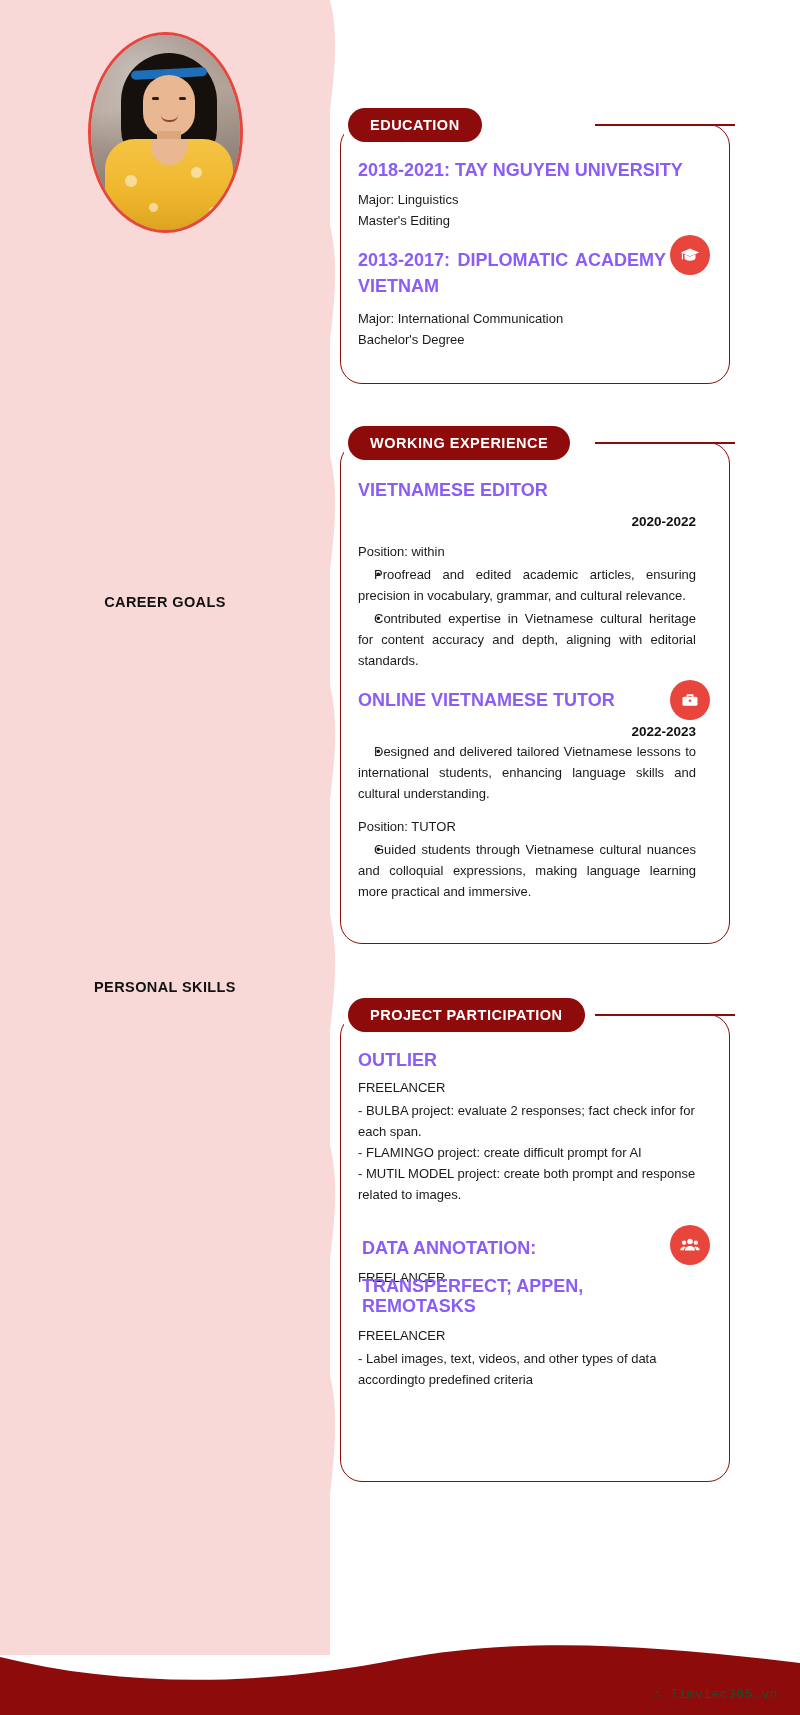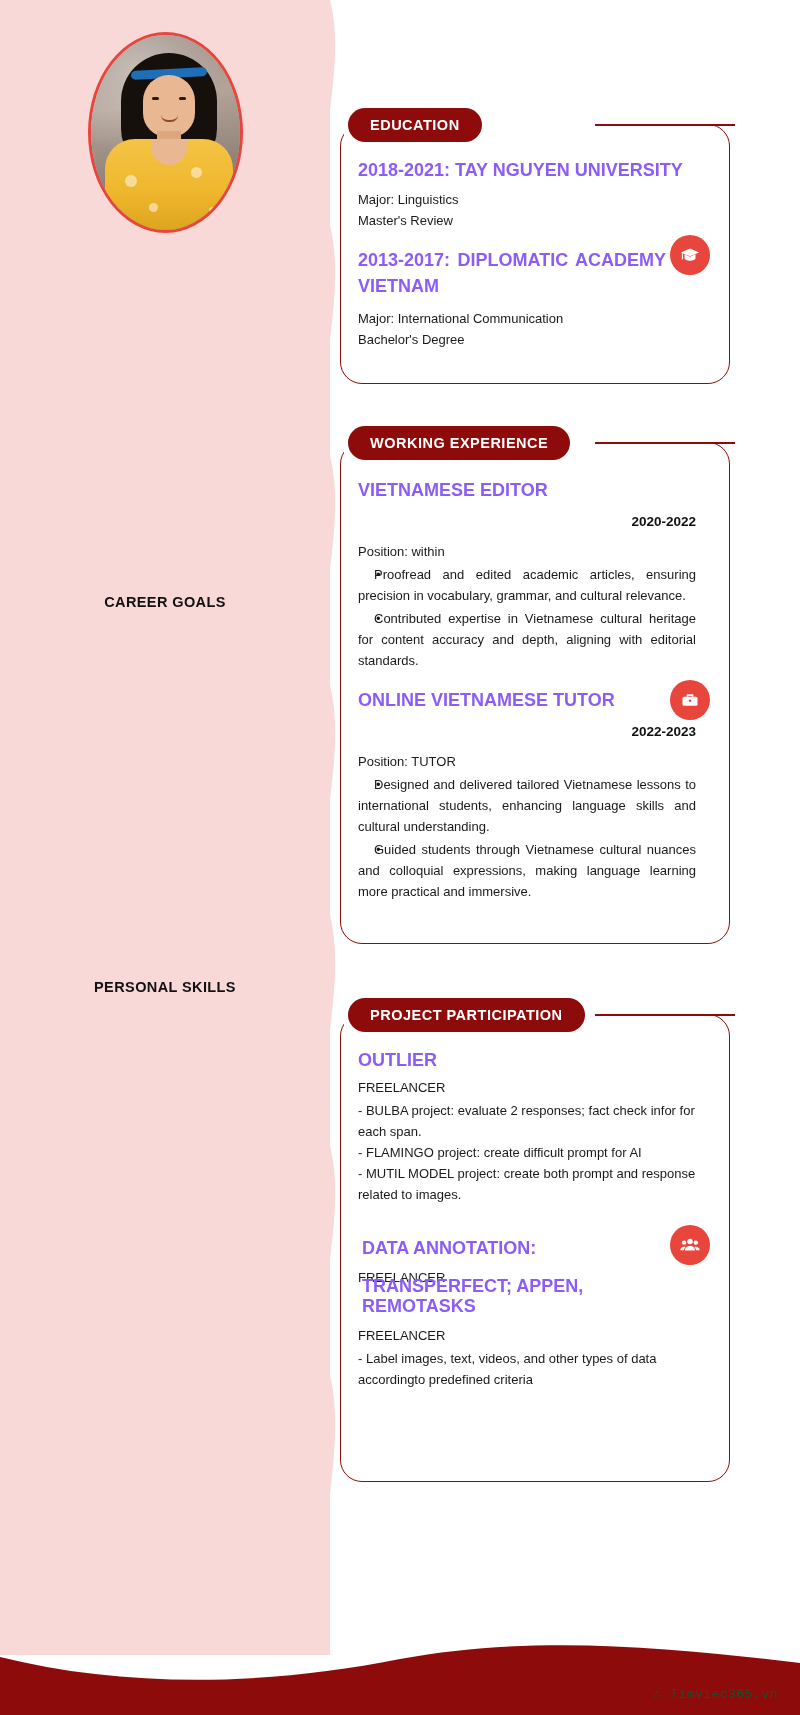--- a/index.html
+++ b/index.html
@@ -129,21 +129,21 @@
   <div class="card" style="left:10px; top:124px; width:390px; height:260px;"></div>
   <div class="pill-mask" style="left:14px; top:112px; width:266px; height:26px;"></div>
   <div class="pill-line" style="left:265px; top:124px; width:140px;"></div>
   <div class="sec-pill" style="left:18px; top:108px;">
     <span>EDUCATION</span>
   </div>
 
   <div style="position:absolute; left:28px; top:160px; width:340px;">
     <div class="r-title">2018-2021: TAY NGUYEN UNIVERSITY</div>
     <div class="r-sub" style="margin-top:9px;">Major: Linguistics</div>
-    <div class="r-sub">Master's Review</div>
+    <div class="r-sub">Master's Editing</div>
   </div>
 
   <div style="position:absolute; left:28px; top:247px; width:340px;">
     <div class="r-title r-just" style="line-height:26px;">2013-2017:  DIPLOMATIC  ACADEMY  OF VIETNAM</div>
     <div class="r-sub" style="margin-top:9px;">Major: International Communication</div>
     <div class="r-sub" style="margin-top:0;">Bachelor's Degree</div>
   </div>
 
   <div class="badge" style="left:340px; top:235px;">
     <svg width="22" height="22" viewBox="0 0 24 24">
@@ -168,24 +168,24 @@
       <span style="display:inline-block; width:16px; margin-left:-18px;">•</span><span>Proofread and edited academic articles, ensuring precision in vocabulary, grammar, and cultural relevance.</span>
     </div>
     <div class="r-sub r-just" style="margin-top:2px; text-indent:18px;">
       <span style="display:inline-block; width:16px; margin-left:-18px;">•</span><span>Contributed expertise in Vietnamese cultural heritage for content accuracy and depth, aligning with editorial standards.</span>
     </div>
   </div>
 
   <div style="position:absolute; left:28px; top:690px; width:338px;">
     <div class="r-title">ONLINE VIETNAMESE TUTOR</div>
     <div class="r-right" style="margin-top:14px;">2022-2023</div>
-    <div class="r-sub" style="margin-top:12px;">Position: TUTOR</div>
     <div class="r-sub r-just" style="margin-top:2px; text-indent:18px;">
       <span style="display:inline-block; width:16px; margin-left:-18px;">•</span><span>Designed and delivered tailored Vietnamese lessons to international students, enhancing language skills and cultural understanding.</span>
     </div>
+    <div class="r-sub" style="margin-top:12px;">Position: TUTOR</div>
     <div class="r-sub r-just" style="margin-top:2px; text-indent:18px;">
       <span style="display:inline-block; width:16px; margin-left:-18px;">•</span><span>Guided students through Vietnamese cultural nuances and colloquial expressions, making language learning more practical and immersive.</span>
     </div>
   </div>
 
   <div class="badge" style="left:340px; top:680px;">
     <svg width="20" height="20" viewBox="0 0 24 24">
       <rect x="3" y="8" width="18" height="11" rx="2" fill="#fff"></rect>
       <path d="M9 8 V6.2 h6 V8" fill="none" stroke="#fff" stroke-width="2"></path>
       <rect x="10.6" y="11.6" width="2.8" height="2.6" fill="#e8453c"></rect>

